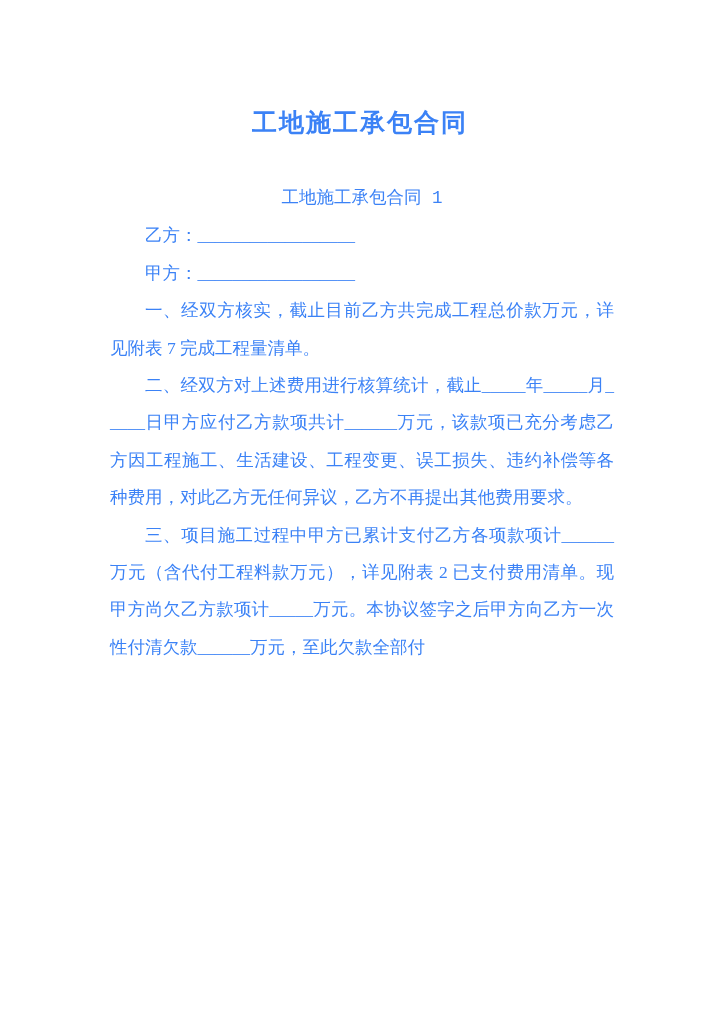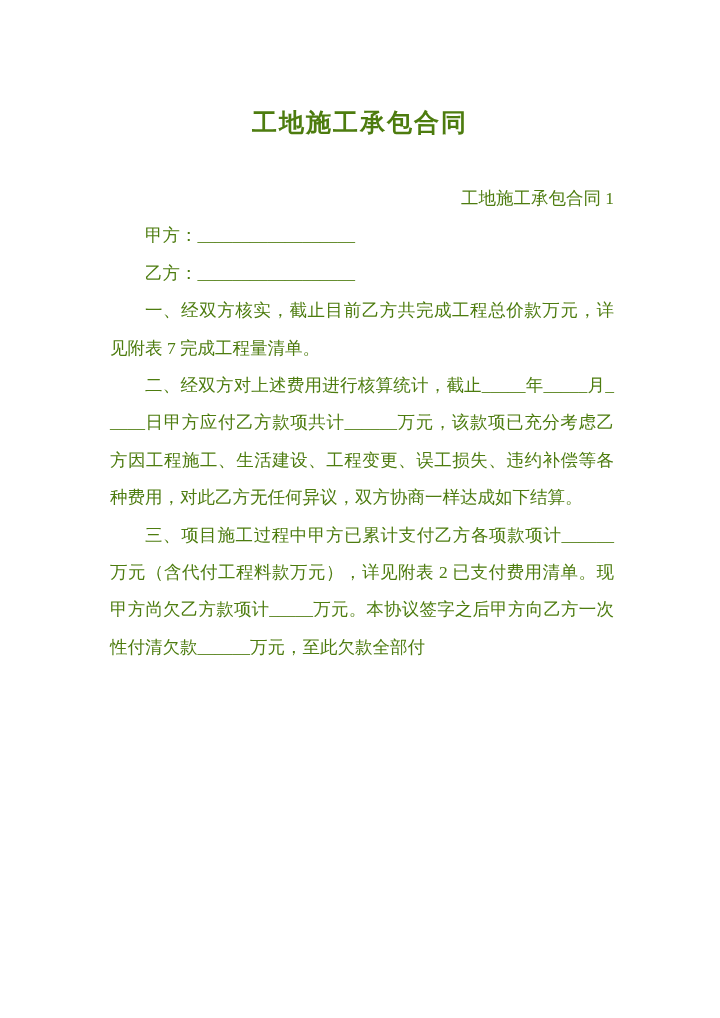--- a/index.html
+++ b/index.html
@@ -4,21 +4,21 @@
 <style>
   * { margin: 0; padding: 0; box-sizing: border-box; }
   html, body { background: #ffffff; }
 
   .page {
     position: relative;
     width: 720px;
     height: 1018px;
     margin: 0 auto;
     background: #ffffff;
-    color: #4d7c0f;
+    color: #3b82f6;
     font-family: "Liberation Serif", "DejaVu Serif", serif;
     overflow: hidden;
   }
 
   .doc-title {
     padding-top: 106px;
     text-align: center;
     font-size: 25px;
     font-weight: bold;
     letter-spacing: 2px;
@@ -26,30 +26,30 @@
   }
 
   .doc-body {
     margin: 40px 106px 0 110px;
     font-size: 17.5px;
     line-height: 37.4px;
     word-break: break-all;
   }
 
   .para { text-align: justify; }
-  .para.plain   { text-indent: 0; text-align: right; }
+  .para.plain   { text-indent: 0; text-align: center; font-family: Liberation Mono, monospace; }
   .para.indent  { text-indent: 2em; text-align: left; }
   .para.justify { text-indent: 2em; }
 </style>
 </head>
 <body>
 
 <div class="page">
   <h1 class="doc-title">工地施工承包合同</h1>
   <div class="doc-body">
       <div class="para plain">工地施工承包合同 1</div>
+      <div class="para indent">乙方：__________________</div>
       <div class="para indent">甲方：__________________</div>
-      <div class="para indent">乙方：__________________</div>
       <div class="para justify">一、经双方核实，截止目前乙方共完成工程总价款万元，详见附表 7 完成工程量清单。</div>
-      <div class="para justify">二、经双方对上述费用进行核算统计，截止_____年_____月_____日甲方应付乙方款项共计______万元，该款项已充分考虑乙方因工程施工、生活建设、工程变更、误工损失、违约补偿等各种费用，对此乙方无任何异议，双方协商一样达成如下结算。</div>
+      <div class="para justify">二、经双方对上述费用进行核算统计，截止_____年_____月_____日甲方应付乙方款项共计______万元，该款项已充分考虑乙方因工程施工、生活建设、工程变更、误工损失、违约补偿等各种费用，对此乙方无任何异议，乙方不再提出其他费用要求。</div>
       <div class="para justify">三、项目施工过程中甲方已累计支付乙方各项款项计______万元（含代付工程料款万元），详见附表 2 已支付费用清单。现甲方尚欠乙方款项计_____万元。本协议签字之后甲方向乙方一次性付清欠款______万元，至此欠款全部付</div>
     </div>
 </div>
 
 </body></html>

